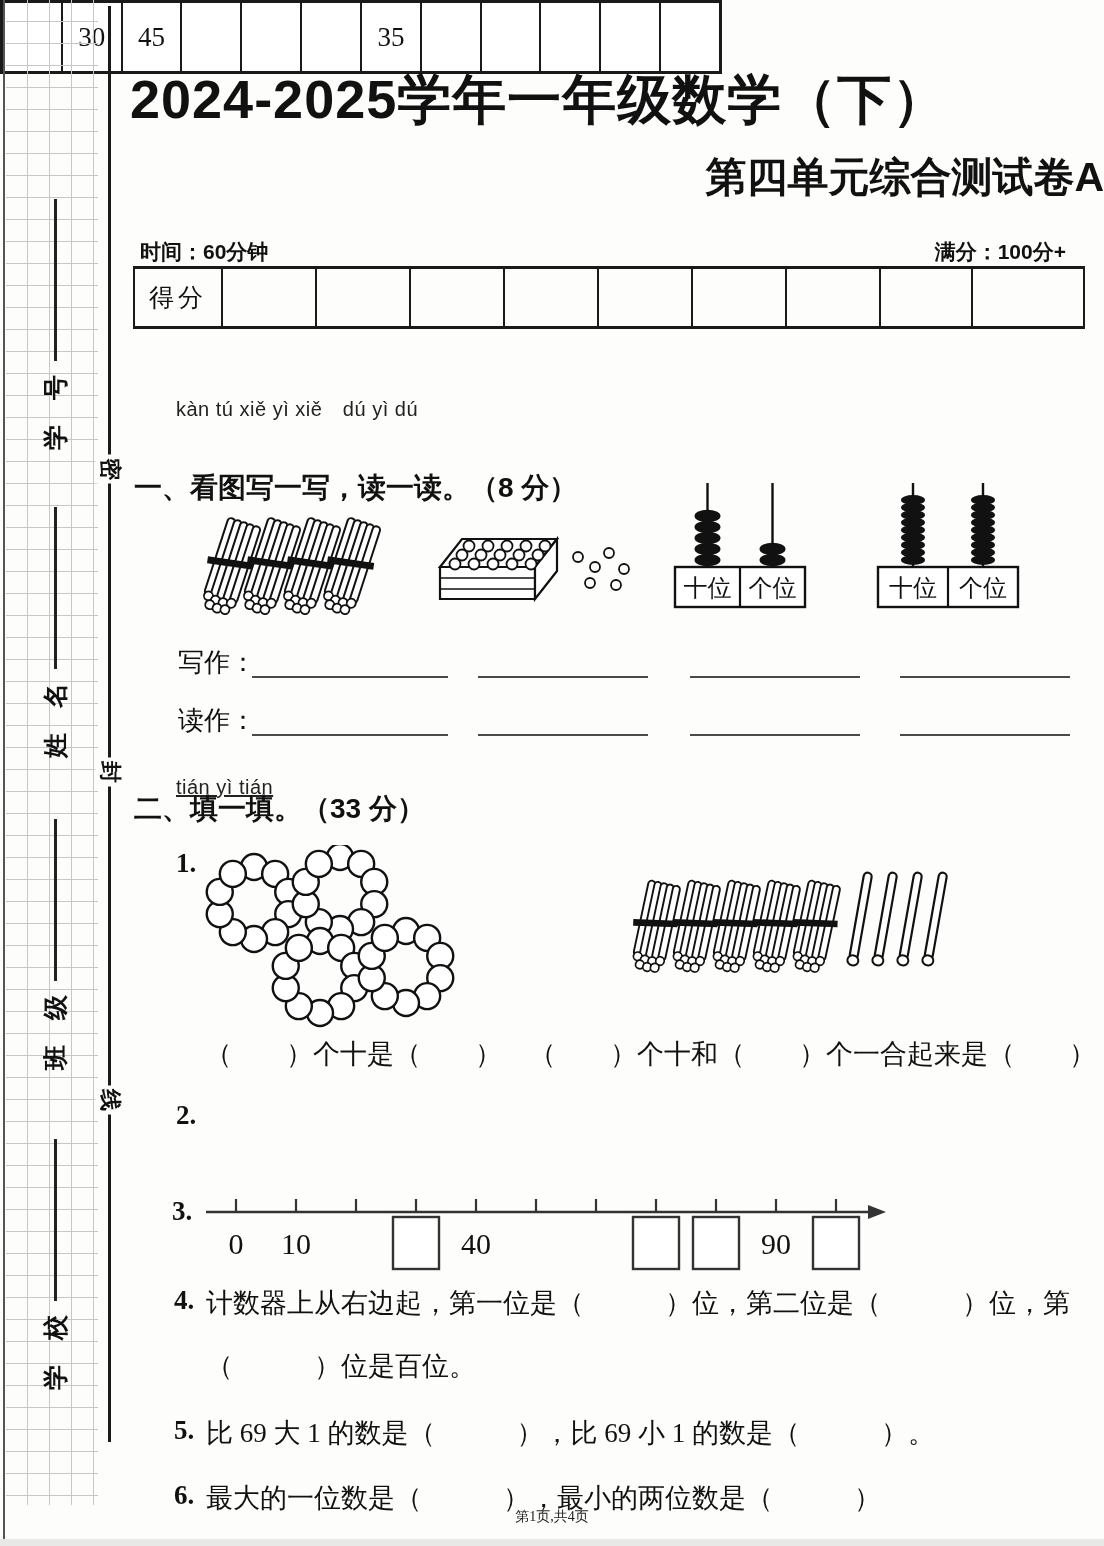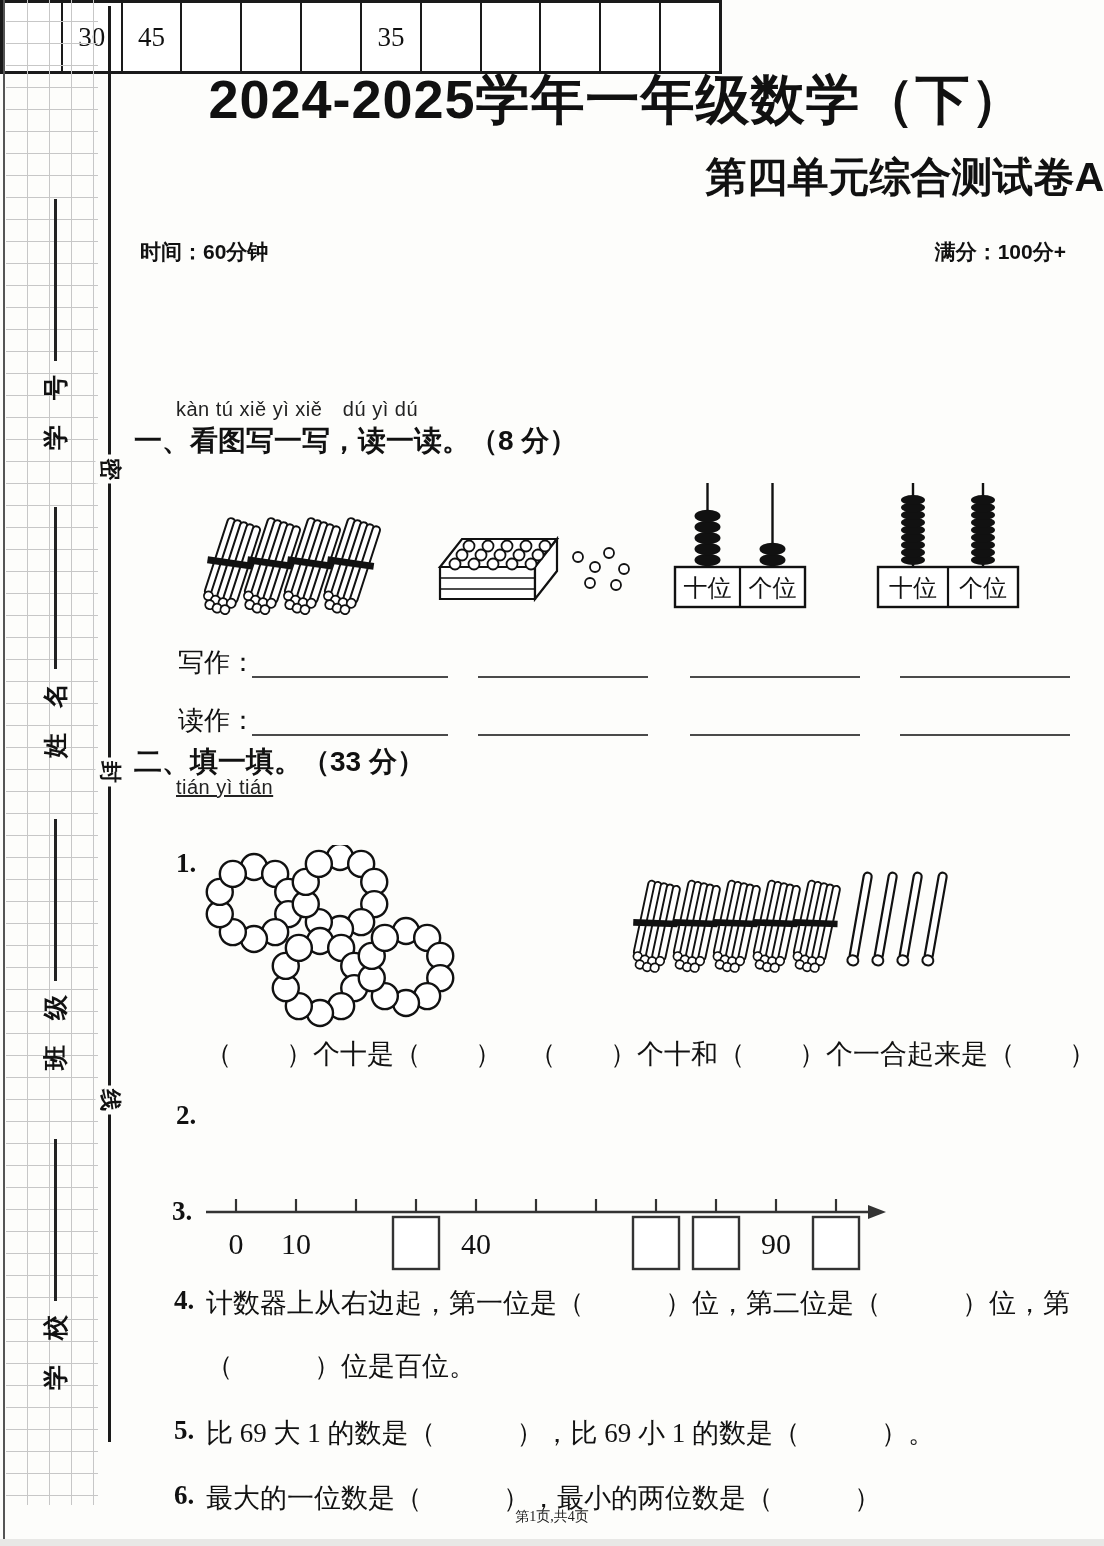--- a/index.html
+++ b/index.html
@@ -25,34 +25,34 @@
     width:260px;height:30px;display:flex;align-items:center;gap:14px;
     transform:rotate(-90deg);font-size:25px;font-weight:700;white-space:nowrap;
   }
   .seal-field .fline{display:inline-block;width:162px;height:3px;background:#222;}
   .seal-char{
     left:95px;width:29px;height:28px;line-height:28px;text-align:center;
     background:#fdfdfb;font-size:22px;font-weight:700;transform:rotate(90deg);
   }
 
   
-  .title1{left:130px;right:0;top:64px;text-align:center;font-size:54px;font-weight:900;letter-spacing:1px;}
+  .title1{left:130px;right:0;top:64px;text-align:left;font-size:54px;font-weight:900;letter-spacing:1px;}
   .title2{left:130px;right:0;top:150px;text-align:right;font-size:41px;font-weight:900;}
   .info-row{left:140px;right:38px;top:238px;display:flex;justify-content:space-between;
     font-size:21px;font-weight:600;font-family:"Liberation Sans","DejaVu Sans",sans-serif;}
 
   
   table.score{left:133px;top:266px;width:950px;position:absolute;border-collapse:collapse;table-layout:fixed;}
   table.score td{border:2px solid #1a1a1a;text-align:center;font-size:25px;height:50px;letter-spacing:4px;}
   table.score tr:first-child td{border-top:3px solid #1a1a1a;}
   table.score tr:last-child td{border-bottom:3px solid #1a1a1a;height:55px;}
 
   
   .pinyin{font-size:20px;letter-spacing:.5px;font-family:"Liberation Sans","DejaVu Sans",sans-serif;color:#222;}
-  .sec-head{font-size:28px;font-weight:900;font-family:"Liberation Sans","DejaVu Sans",sans-serif;}
+  .sec-head{font-size:28px;font-weight:900;font-family:"Liberation Sans","DejaVu Sans",sans-serif;margin-top:47px;}
 
   
   .wr-label{font-size:26px;}
   .blank{height:0;border-bottom:2.5px solid #4a4a4a;}
 
   
   .qnum{font-size:27px;font-weight:700;}
   .qtext{font-size:27px;white-space:nowrap;}
 
   
@@ -106,20 +106,32 @@
       <col style="width:94px">
       <col style="width:94px">
     <col style="width:94px">
       <col style="width:94px">
       <col style="width:94px">
       <col style="width:94px">
     <col style="width:92px">
       <col style="width:112px">
   </colgroup>
   <tbody>
+  <tr>
+    <td>得分</td>
+    <td></td>
+        <td></td>
+    <td></td>
+        <td></td>
+    <td></td>
+        <td></td>
+    <td></td>
+        <td></td>
+    <td></td>
+  </tr>
 </tbody>
   </table>
 
 <div class="abs pinyin" style="left:176px;top:396px;">kàn tú xiě yì xiě　dú yì dú</div>
 <div class="abs sec-head" style="left:134px;top:422px;">一、看图写一写，读一读。（8 分）</div>
 
 <svg class="abs" id="fig-q1" style="left:130px;top:475px;" width="974" height="155" viewBox="0 0 974 155">
     <g transform="translate(100,90) rotate(18) scale(1)">
       <rect x="-16" y="-45" width="7.5" height="80" rx="3.5" fill="#fff" stroke="#111" stroke-width="2"></rect>
       <rect x="-9.4" y="-45" width="7.5" height="80" rx="3.5" fill="#fff" stroke="#111" stroke-width="2"></rect>

